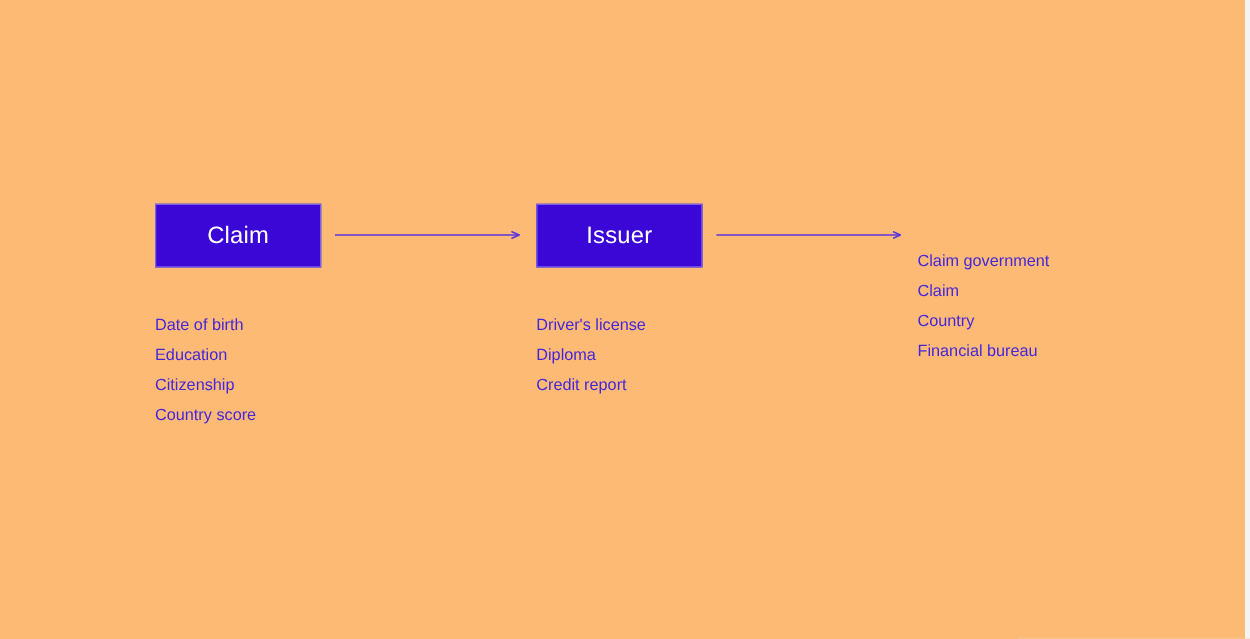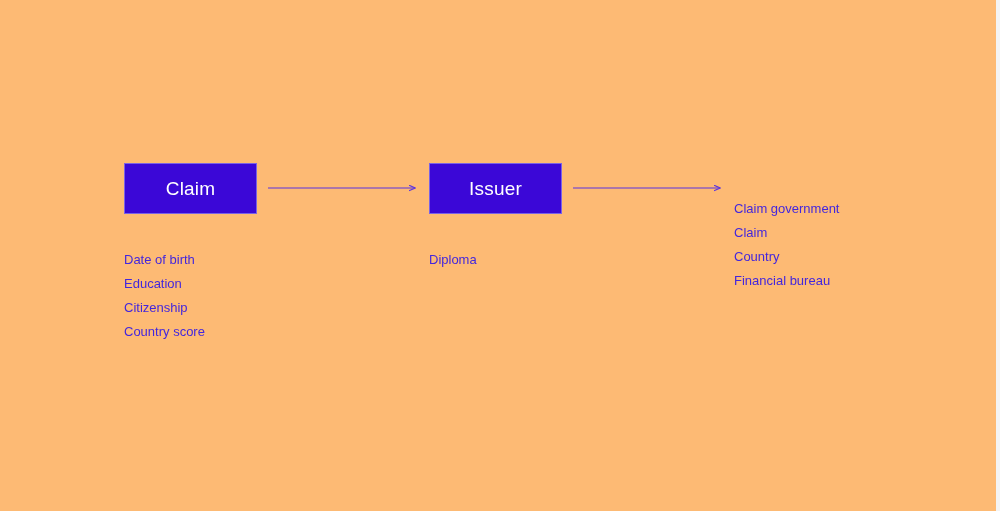--- a/index.html
+++ b/index.html
@@ -107,21 +107,23 @@
       <div class="item-row">Citizenship</div>
       <div class="item-row">Country score</div>
     </div>
   </div>
 
   <div class="column column-proof">
     <div class="node-box">
       <span class="node-label">Issuer</span>
     </div>
     <div class="item-list">
+      <div class="item-row">Driver's license</div>
       <div class="item-row">Diploma</div>
+      <div class="item-row">Credit report</div>
     </div>
   </div>
 
   <div class="column column-issuer">
     <div class="item-list">
       <div class="item-row">Claim government</div>
       <div class="item-row">Claim</div>
       <div class="item-row">Country</div>
       <div class="item-row">Financial bureau</div>
     </div>

